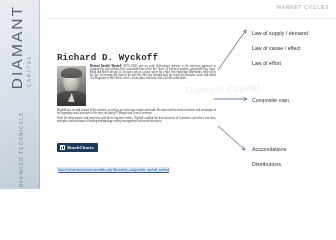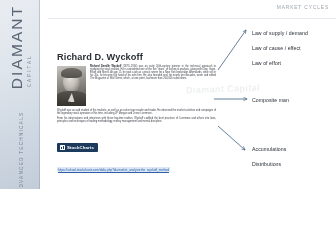--- a/index.html
+++ b/index.html
@@ -49,20 +49,21 @@
   .header-rule{
     position:absolute;left:48px;right:0px;top:18px;height:1px;
     background:#e6e9ed;
   }
 
   
   .title{
     position:absolute;left:57px;top:52px;
     font-size:9.2px;color:#2a2f36;font-weight:700;letter-spacing:.1px;
     white-space:nowrap;
+    font-family:Liberation Mono, monospace;
   }
 
   
   .portrait{
     position:absolute;left:57px;top:66px;width:29px;height:40px;
     background:linear-gradient(170deg,#c9c6c1 0%,#9e9a95 30%,#7a7671 60%,#4e4b48 100%);
     overflow:hidden;
   }
   .portrait .face{
     position:absolute;left:6px;top:5px;width:17px;height:21px;border-radius:48% 48% 44% 44%;

